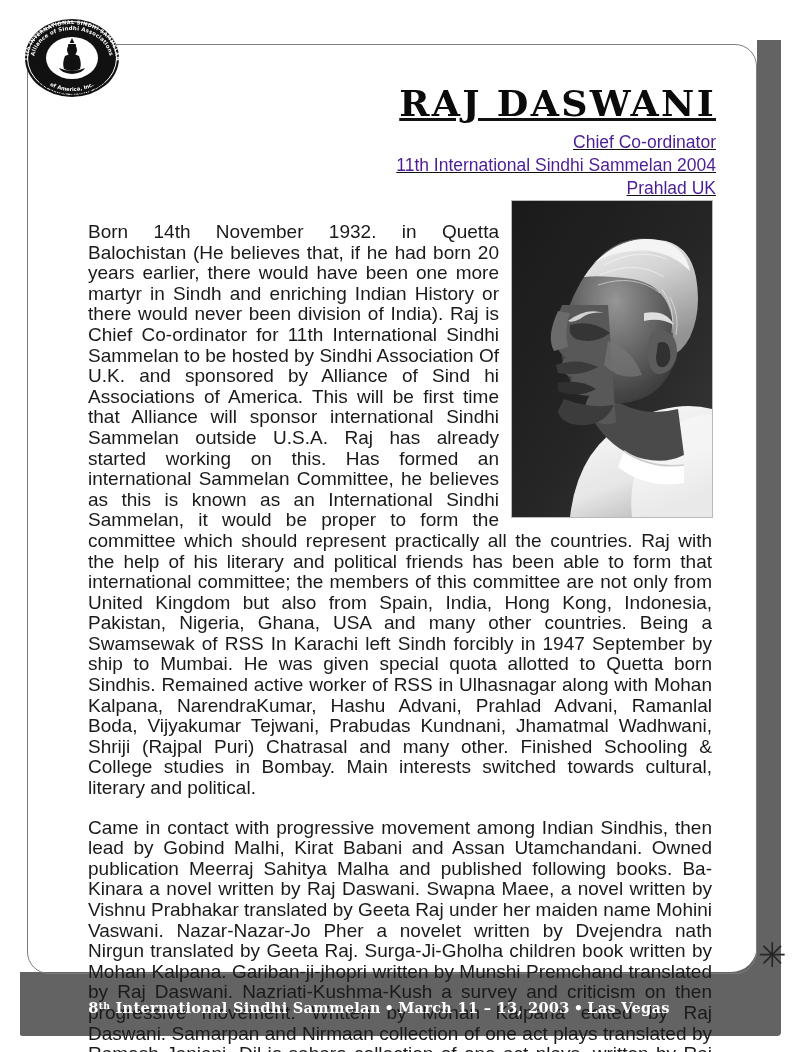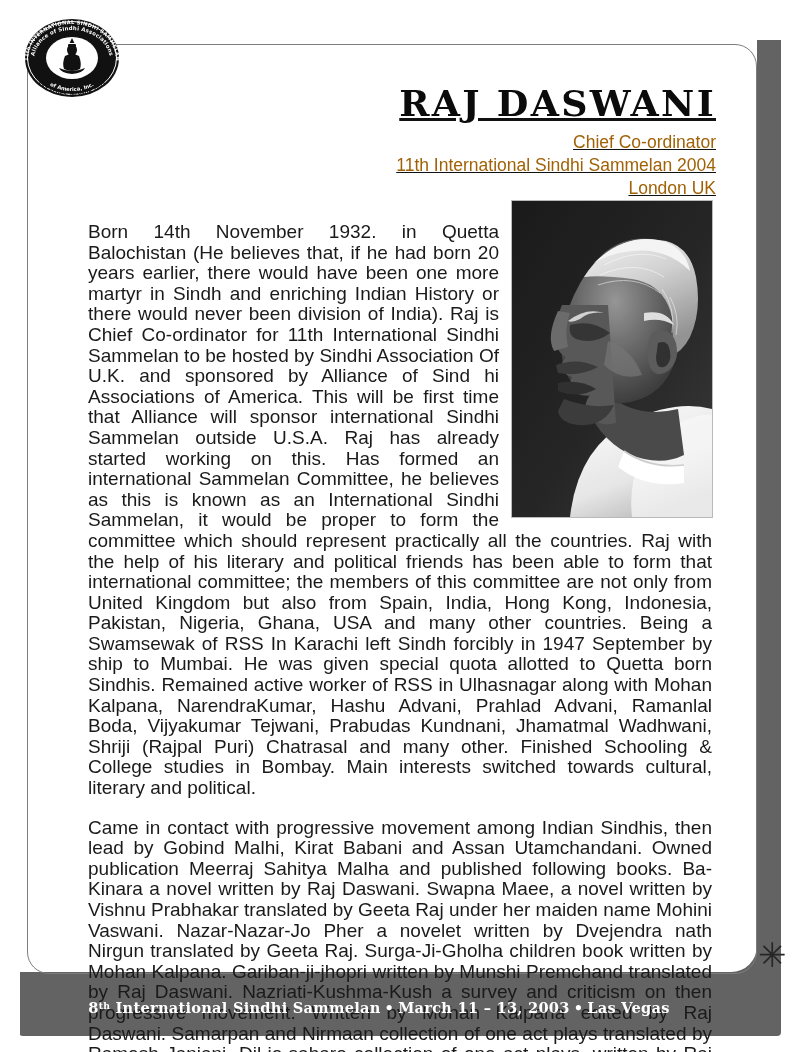--- a/index.html
+++ b/index.html
@@ -130,21 +130,21 @@
     line-height: 1.02;
     color: #0b0b0b;
     margin: 0 0 9px 0;
     transform: scaleX(1.04);
     transform-origin: right center;
   }
   .subtitle {
     font-family: "Liberation Sans", sans-serif;
     font-size: 17.5px;
     line-height: 1.33;
-    color: #a16207;
+    color: #4c1d95;
     white-space: nowrap;
   }
 
   
   #photo-wrap {
     position: absolute;
     left: 511px;
     top: 200px;
     width: 202px;
     height: 318px;
@@ -275,21 +275,21 @@
       <text font-family="DejaVu Sans, sans-serif" font-size="5" font-weight="700" fill="#111111">
         <textPath href="#arcBot2" startOffset="50%" text-anchor="middle" aria-label="LAS VEGAS, NEVADA 2003">LAS VEGAS, NEVADA 2003</textPath>
       </text>
     </svg>
   </div>
 
   <div id="header">
     <h1 id="title">RAJ DASWANI</h1>
     <div class="subtitle">Chief Co-ordinator</div>
     <div class="subtitle">11th International Sindhi Sammelan 2004</div>
-    <div class="subtitle">London UK</div>
+    <div class="subtitle">Prahlad UK</div>
   </div>
 
   <div id="photo-wrap">
     <svg width="200" height="316" viewBox="0 0 200 316" xmlns="http://www.w3.org/2000/svg">
       <defs>
         <linearGradient id="bgDark" x1="0" y1="0" x2="1" y2="1">
           <stop offset="0%" stop-color="#070707"></stop>
           <stop offset="55%" stop-color="#141414"></stop>
           <stop offset="100%" stop-color="#2a2a2a"></stop>
         </linearGradient>

